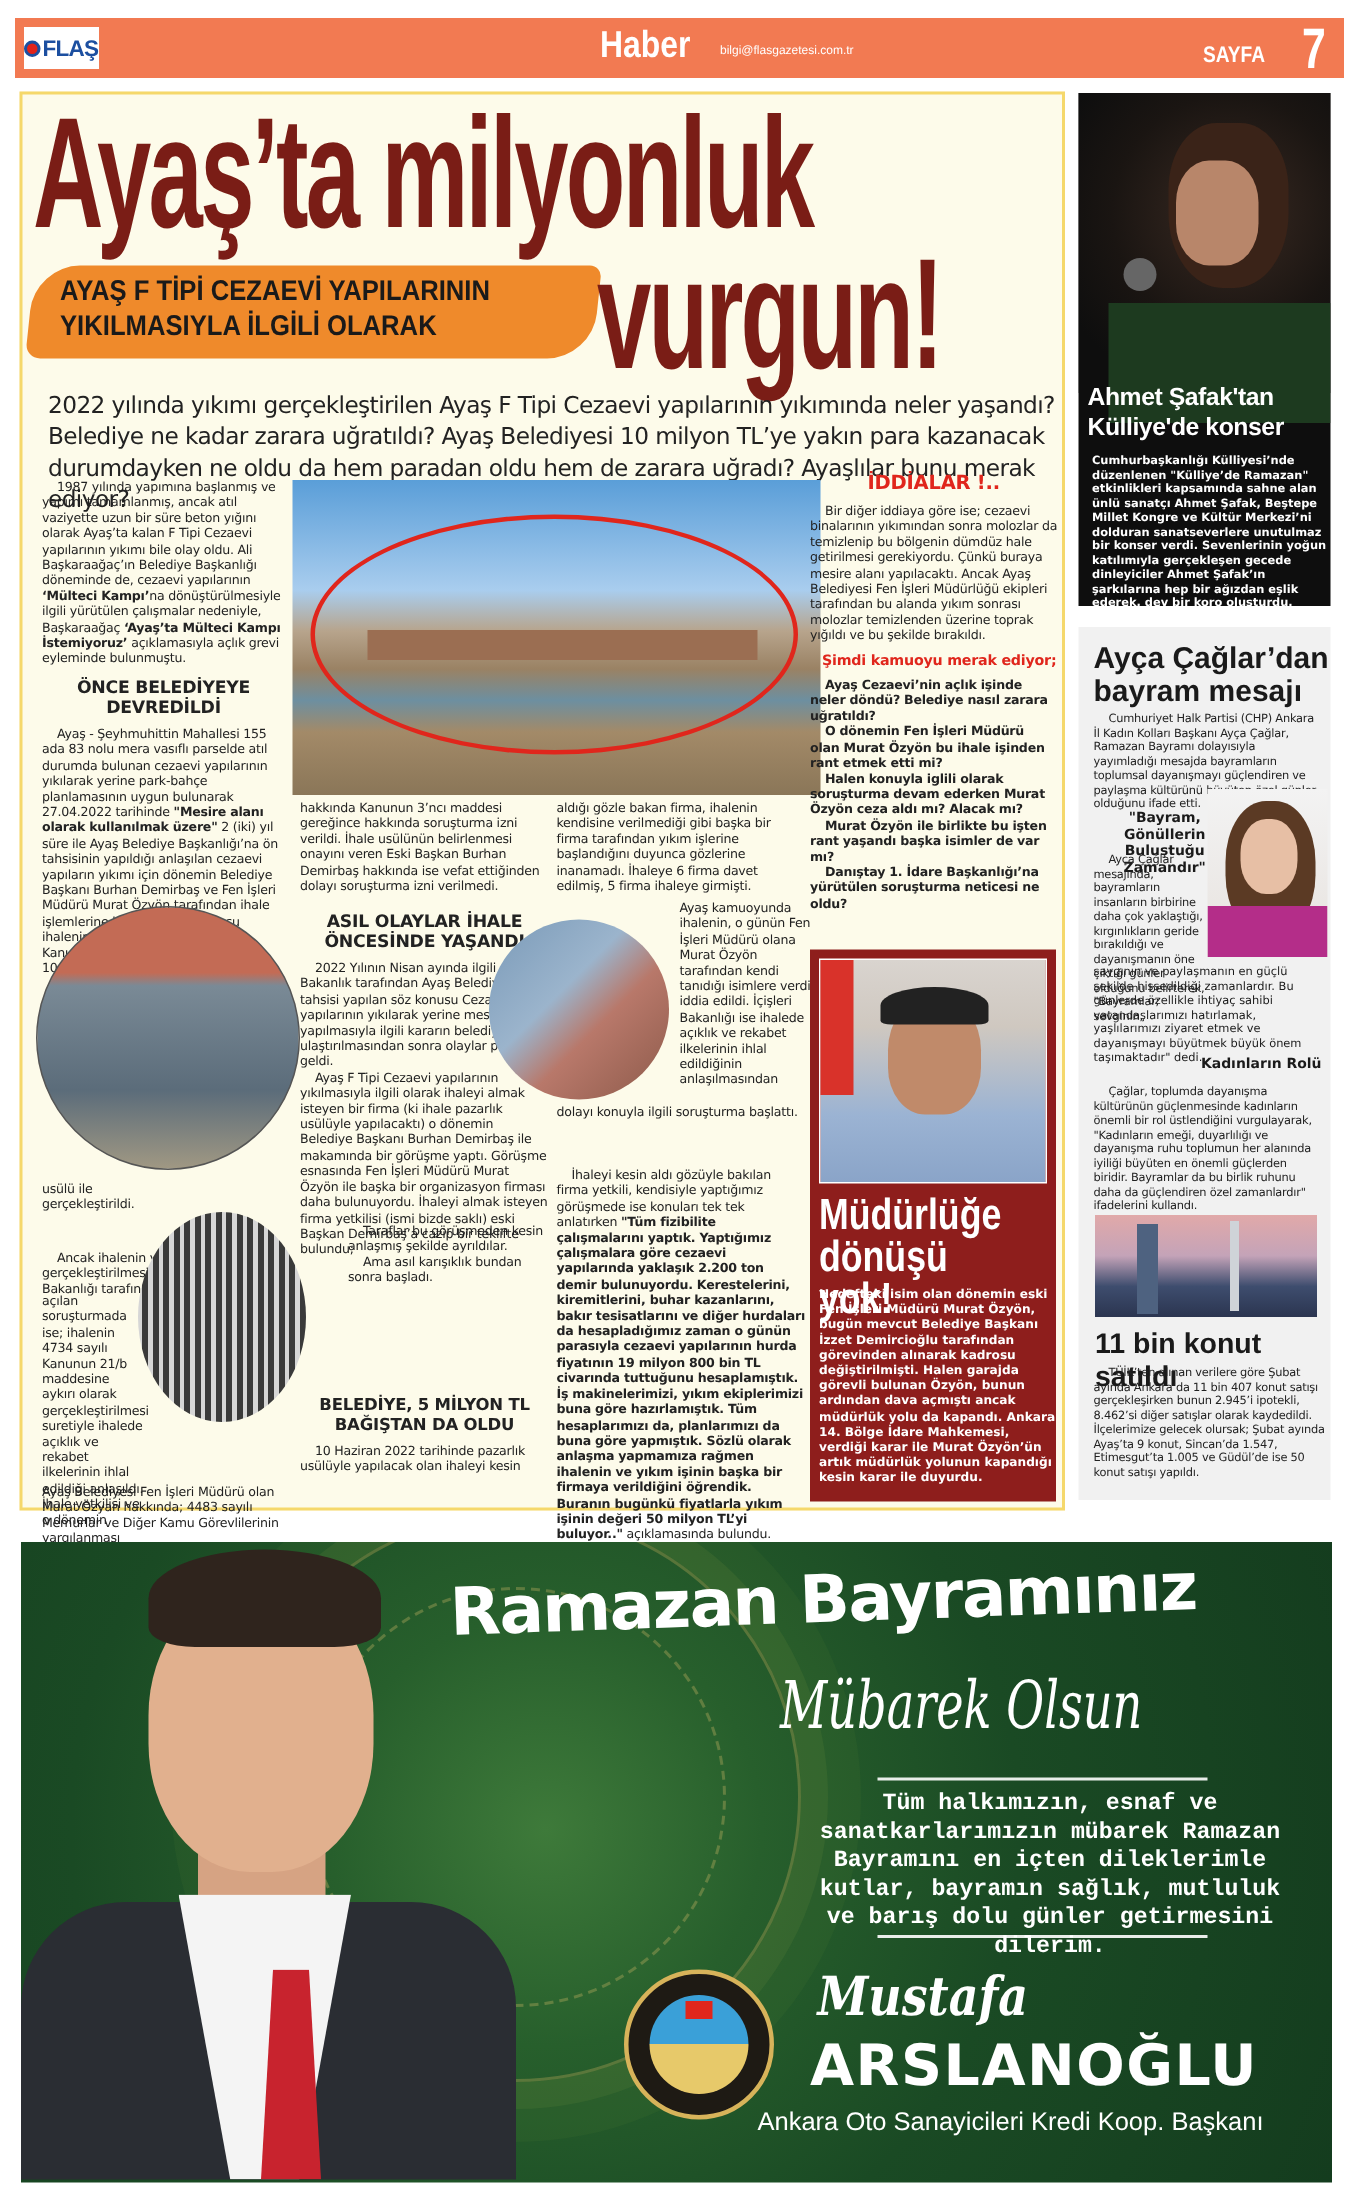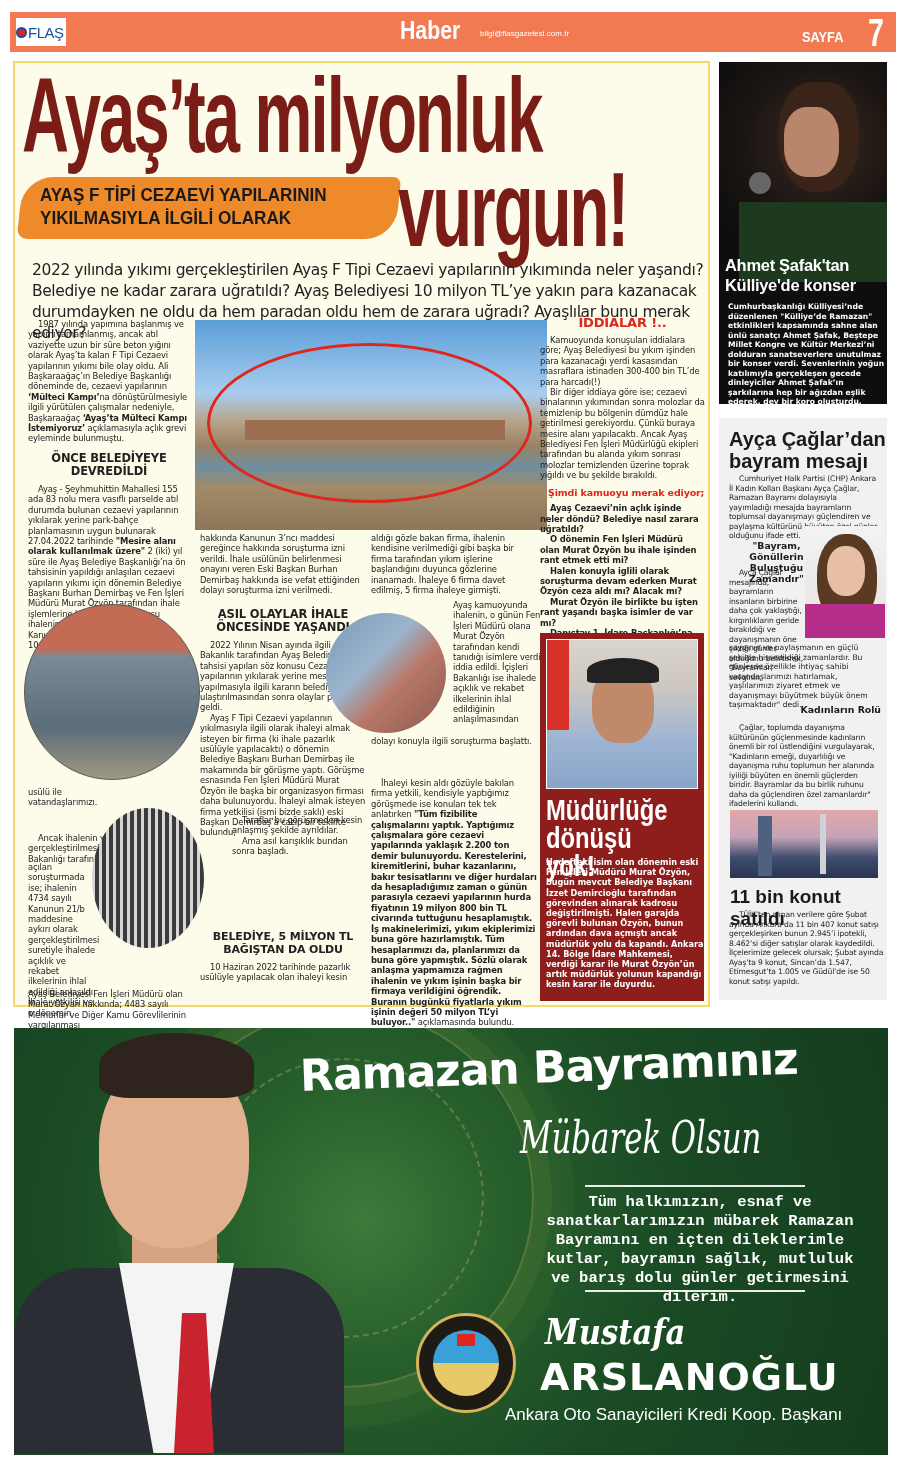--- a/index.html
+++ b/index.html
@@ -1,20 +1,20 @@
 <!DOCTYPE html>
 <html><head>
 <meta charset="utf-8">
 <style>
 *{box-sizing:border-box;margin:0;padding:0}
 body{width:906px;height:1461px;background:#fff;font-family:"DejaVu Sans",sans-serif;color:#1a1a1a;position:relative;overflow:hidden}
 .abs{position:absolute}
 
 #topbar{left:10px;top:12px;width:886px;height:40px;background:#f27a52}
-#logo{left:6px;top:6px;width:50px;height:28px;background:#fff;display:flex;align-items:center;justify-content:flex-start;font-family:"Liberation Sans",sans-serif;font-weight:normal;font-size:15px;color:#1c4fa0;letter-spacing:-0.5px}
+#logo{left:6px;top:6px;width:50px;height:28px;background:#fff;display:flex;align-items:center;justify-content:center;font-family:"Liberation Sans",sans-serif;font-weight:bold;font-size:15px;color:#1c4fa0;letter-spacing:-0.5px}
 #logo .dot{width:11px;height:11px;border-radius:50%;background:#e2231a;margin-right:1px;border:2px solid #1c4fa0}
 #hdr-section{left:390px;top:4px;color:#fff;font-family:"Liberation Sans",sans-serif;font-weight:bold;font-size:25px;transform:scaleX(.85);transform-origin:left}
 #hdr-mail{left:470px;top:17px;color:#fff;font-size:8px;font-family:"Liberation Sans",sans-serif}
 #hdr-sayfa{left:792px;top:16px;color:#fff;font-weight:bold;font-size:15px;font-family:"Liberation Sans",sans-serif;transform:scaleX(.85);transform-origin:left}
 #hdr-num{left:858px;top:0px;color:#fff;font-weight:bold;font-size:38px;font-family:"Liberation Sans",sans-serif;transform:scaleX(.75);transform-origin:left}
 
 #mainbox{left:13px;top:61px;width:697px;height:946px;background:#fdfbea;border:2px solid #f5d86b}
 #headline1{left:22px;top:66px;width:680px;font-family:"Liberation Sans",sans-serif;font-weight:bold;font-size:105px;line-height:100px;color:#7a1d16;letter-spacing:-3px;transform:scaleX(.62);transform-origin:left;white-space:nowrap}
 #headline2{left:398px;top:160px;font-family:"Liberation Sans",sans-serif;font-weight:bold;font-size:105px;line-height:100px;color:#7a1d16;letter-spacing:-3px;transform:scaleX(.62);transform-origin:left;white-space:nowrap}
 #brush{left:20px;top:177px;width:378px;height:62px;background:#ef8a2b;border-radius:30px 8px 30px 10px;transform:skewX(-6deg)}
@@ -122,21 +122,21 @@
 <div id="subhead" class="abs">AYAŞ F TİPİ CEZAEVİ YAPILARININ YIKILMASIYLA İLGİLİ OLARAK</div>
 <div id="headline2" class="abs">vurgun!</div>
 <div id="deck" class="abs">2022 yılında yıkımı gerçekleştirilen Ayaş F Tipi Cezaevi yapılarının yıkımında neler yaşandı? Belediye ne kadar zarara uğratıldı? Ayaş Belediyesi 10 milyon TL’ye yakın para kazanacak durumdayken ne oldu da hem paradan oldu hem de zarara uğradı? Ayaşlılar bunu merak ediyor?</div>
 
 <div id="c1a" class="abs col">
   <p><span>1987 yılında yapımına başlanmış ve yapımı tamamlanmış, ancak atıl vaziyette uzun bir süre beton yığını olarak Ayaş’ta kalan F Tipi Cezaevi yapılarının yıkımı bile olay oldu. Ali Başkaraağaç’ın Belediye Başkanlığı döneminde de, cezaevi yapılarının </span><b>‘Mülteci Kampı’</b><span>na dönüştürülmesiyle ilgili yürütülen çalışmalar nedeniyle, Başkaraağaç </span><b>‘Ayaş’ta Mülteci Kampı İstemiyoruz’</b><span> açıklamasıyla açlık grevi eyleminde bulunmuştu.</span></p>
   <div class="sec">ÖNCE BELEDİYEYE DEVREDİLDİ</div>
   <p><span>Ayaş - Şeyhmuhittin Mahallesi 155 ada 83 nolu mera vasıflı parselde atıl durumda bulunan cezaevi yapılarının yıkılarak yerine park-bahçe planlamasının uygun bulunarak 27.04.2022 tarihinde </span><b>"Mesire alanı olarak kullanılmak üzere"</b><span> 2 (iki) yıl süre ile Ayaş Belediye Başkanlığı’na ön tahsisinin yapıldığı anlaşılan cezaevi yapıların yıkımı için dönemin Belediye Başkanı Burhan Demirbaş ve Fen İşleri Müdürü Murat Özyön tarafından ihale işlemlerine başlandı. Söz konusu ihalenin 4734 sayılı Kamu İhale Kanununun 21/b maddesine göre 10.06.2022 tarihinde pazarlık</span></p>
 </div>
 <div id="circ1" class="abs"></div>
-<div id="c1b" class="abs col">usülü ile vatandaşlarımızı.</div>
+<div id="c1b" class="abs col">usülü ile gerçekleştirildi.</div>
 <div id="c1c" class="abs col">
     <p>Ancak ihalenin yapılması ve yıkımın gerçekleştirilmesinin ardından İçişleri Bakanlığı tarafından</p>
   </div>
 <div id="circ2" class="abs"></div>
 <div id="c1d" class="abs col">açılan soruşturmada ise; ihalenin 4734 sayılı Kanunun 21/b maddesine aykırı olarak gerçekleştirilmesi suretiyle ihalede açıklık ve rekabet ilkelerinin ihlal edildiği anlaşıldı. İhale yetkilisi ve o dönemin</div>
 <div id="c1e" class="abs col">Ayaş Belediyesi Fen İşleri Müdürü olan Murat Özyan hakkında; 4483 sayılı Memurlar ve Diğer Kamu Görevlilerinin yargılanması</div>
 
 <div id="photo-main" class="abs">
   <div class="bld"></div>
   <div class="ell"></div>
@@ -160,21 +160,20 @@
 <div id="c3a" class="abs col">aldığı gözle bakan firma, ihalenin kendisine verilmediği gibi başka bir firma tarafından yıkım işlerine başlandığını duyunca gözlerine inanamadı. İhaleye 6 firma davet edilmiş, 5 firma ihaleye girmişti.</div>
 <div id="circ3" class="abs"></div>
 <div id="c3b" class="abs col">Ayaş kamuoyunda ihalenin, o günün Fen İşleri Müdürü olana Murat Özyön tarafından kendi tanıdığı isimlere verdiği iddia edildi. İçişleri Bakanlığı ise ihalede açıklık ve rekabet ilkelerinin ihlal edildiğinin anlaşılmasından</div>
 <div id="c3c" class="abs col">dolayı konuyla ilgili soruşturma başlattı.</div>
 <div id="c3d" class="abs col">
     <p><span>İhaleyi kesin aldı gözüyle bakılan firma yetkili, kendisiyle yaptığımız görüşmede ise konuları tek tek anlatırken </span><b>"Tüm fizibilite çalışmalarını yaptık. Yaptığımız çalışmalara göre cezaevi yapılarında yaklaşık 2.200 ton demir bulunuyordu. Kerestelerini, kiremitlerini, buhar kazanlarını, bakır tesisatlarını ve diğer hurdaları da hesapladığımız zaman o günün parasıyla cezaevi yapılarının hurda fiyatının 19 milyon 800 bin TL civarında tuttuğunu hesaplamıştık. İş makinelerimizi, yıkım ekiplerimizi buna göre hazırlamıştık. Tüm hesaplarımızı da, planlarımızı da buna göre yapmıştık. Sözlü olarak anlaşma yapmamıza rağmen ihalenin ve yıkım işinin başka bir firmaya verildiğini öğrendik. Buranın bugünkü fiyatlarla yıkım işinin değeri 50 milyon TL’yi buluyor.."</b><span> açıklamasında bulundu.</span></p>
   </div>
 
 <div id="c4a" class="abs col">
   <div class="sec red" style="font-size:13px;margin-top:-20px">İDDİALAR !..</div>
-  <p>Kamuoyunda konuşulan iddialara göre; Ayaş Belediyesi bu yıkım işinden para kazanacağı yerdi kasasından masraflara istinaden 300-400 bin TL’de para harcadı(!)</p>
   <p>Bir diğer iddiaya göre ise; cezaevi binalarının yıkımından sonra molozlar da temizlenip bu bölgenin dümdüz hale getirilmesi gerekiyordu. Çünkü buraya mesire alanı yapılacaktı. Ancak Ayaş Belediyesi Fen İşleri Müdürlüğü ekipleri tarafından bu alanda yıkım sonrası molozlar temizlenden üzerine toprak yığıldı ve bu şekilde bırakıldı.</p>
   <div class="red" style="font-weight:bold;font-size:9.5px;margin:7px 0 5px 8px">Şimdi kamuoyu merak ediyor;</div>
   <div style="font-weight:bold">
     <p>Ayaş Cezaevi’nin açlık işinde neler döndü? Belediye nasıl zarara uğratıldı?</p>
     <p>O dönemin Fen İşleri Müdürü olan Murat Özyön bu ihale işinden rant etmek etti mi?</p>
     <p>Halen konuyla iglili olarak soruşturma devam ederken Murat Özyön ceza aldı mı? Alacak mı?</p>
     <p>Murat Özyön ile birlikte bu işten rant yaşandı başka isimler de var mı?</p>
     <p>Danıştay 1. İdare Başkanlığı’na yürütülen soruşturma neticesi ne oldu?</p>
   </div>
 </div>

